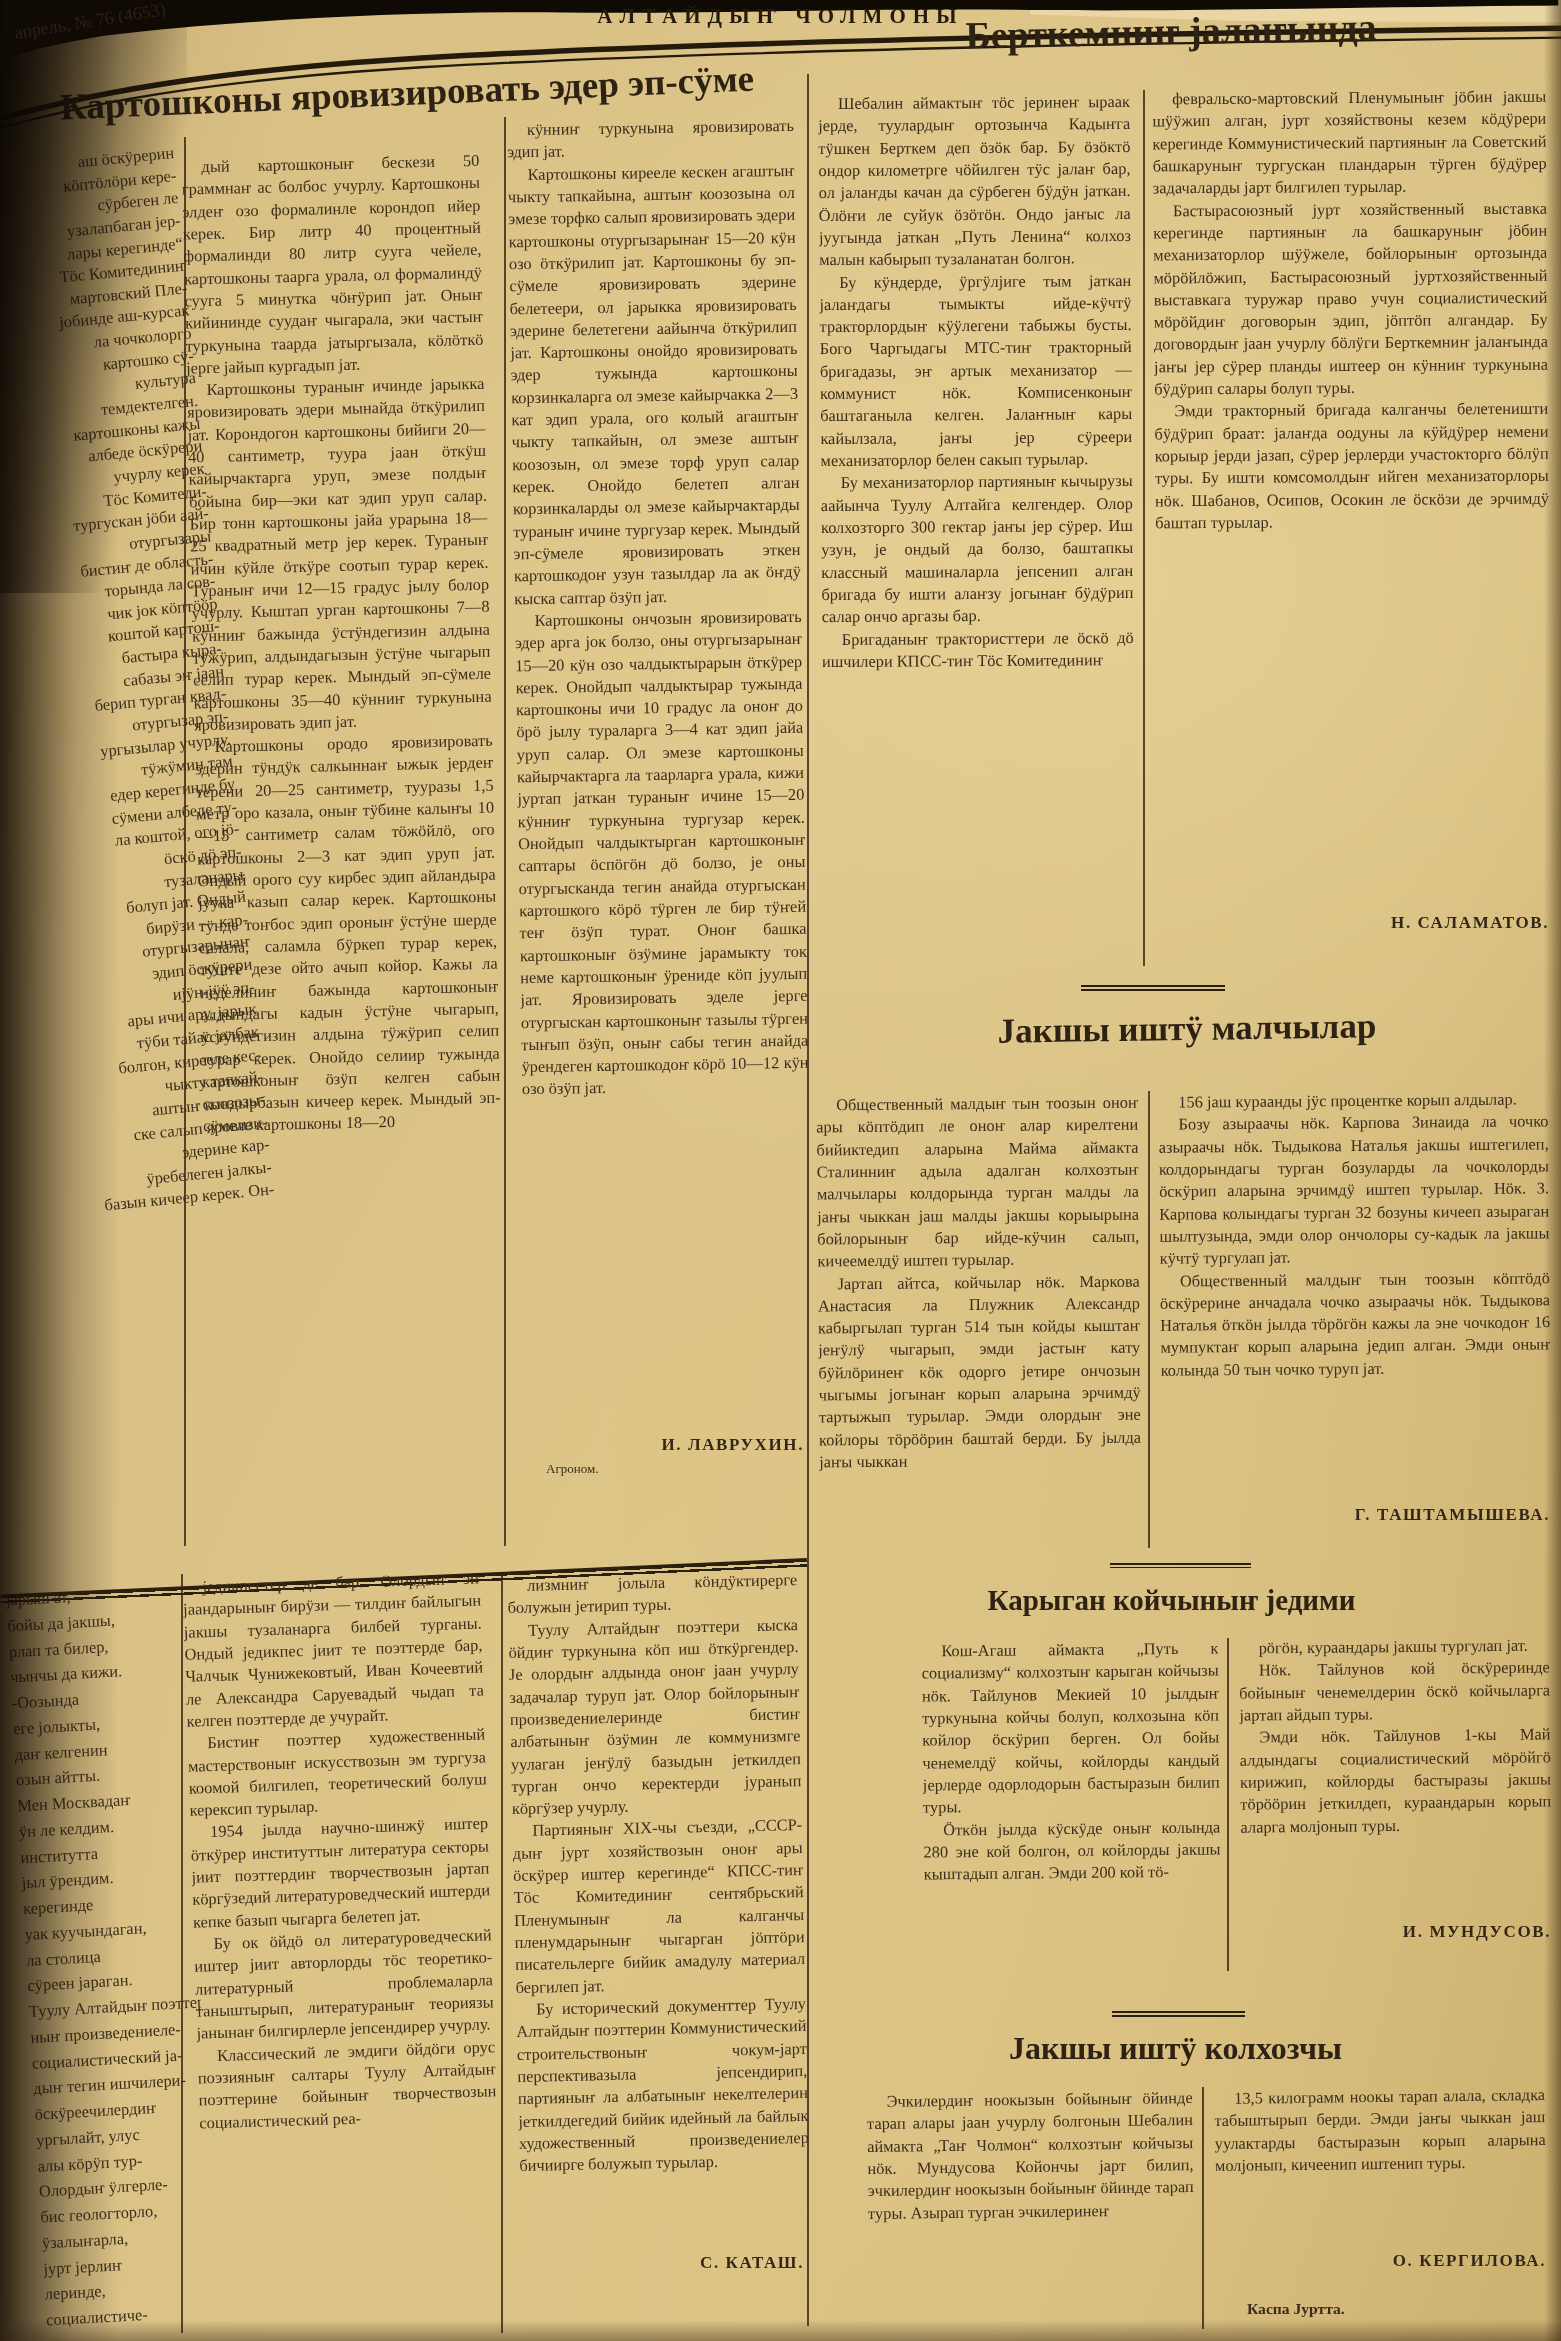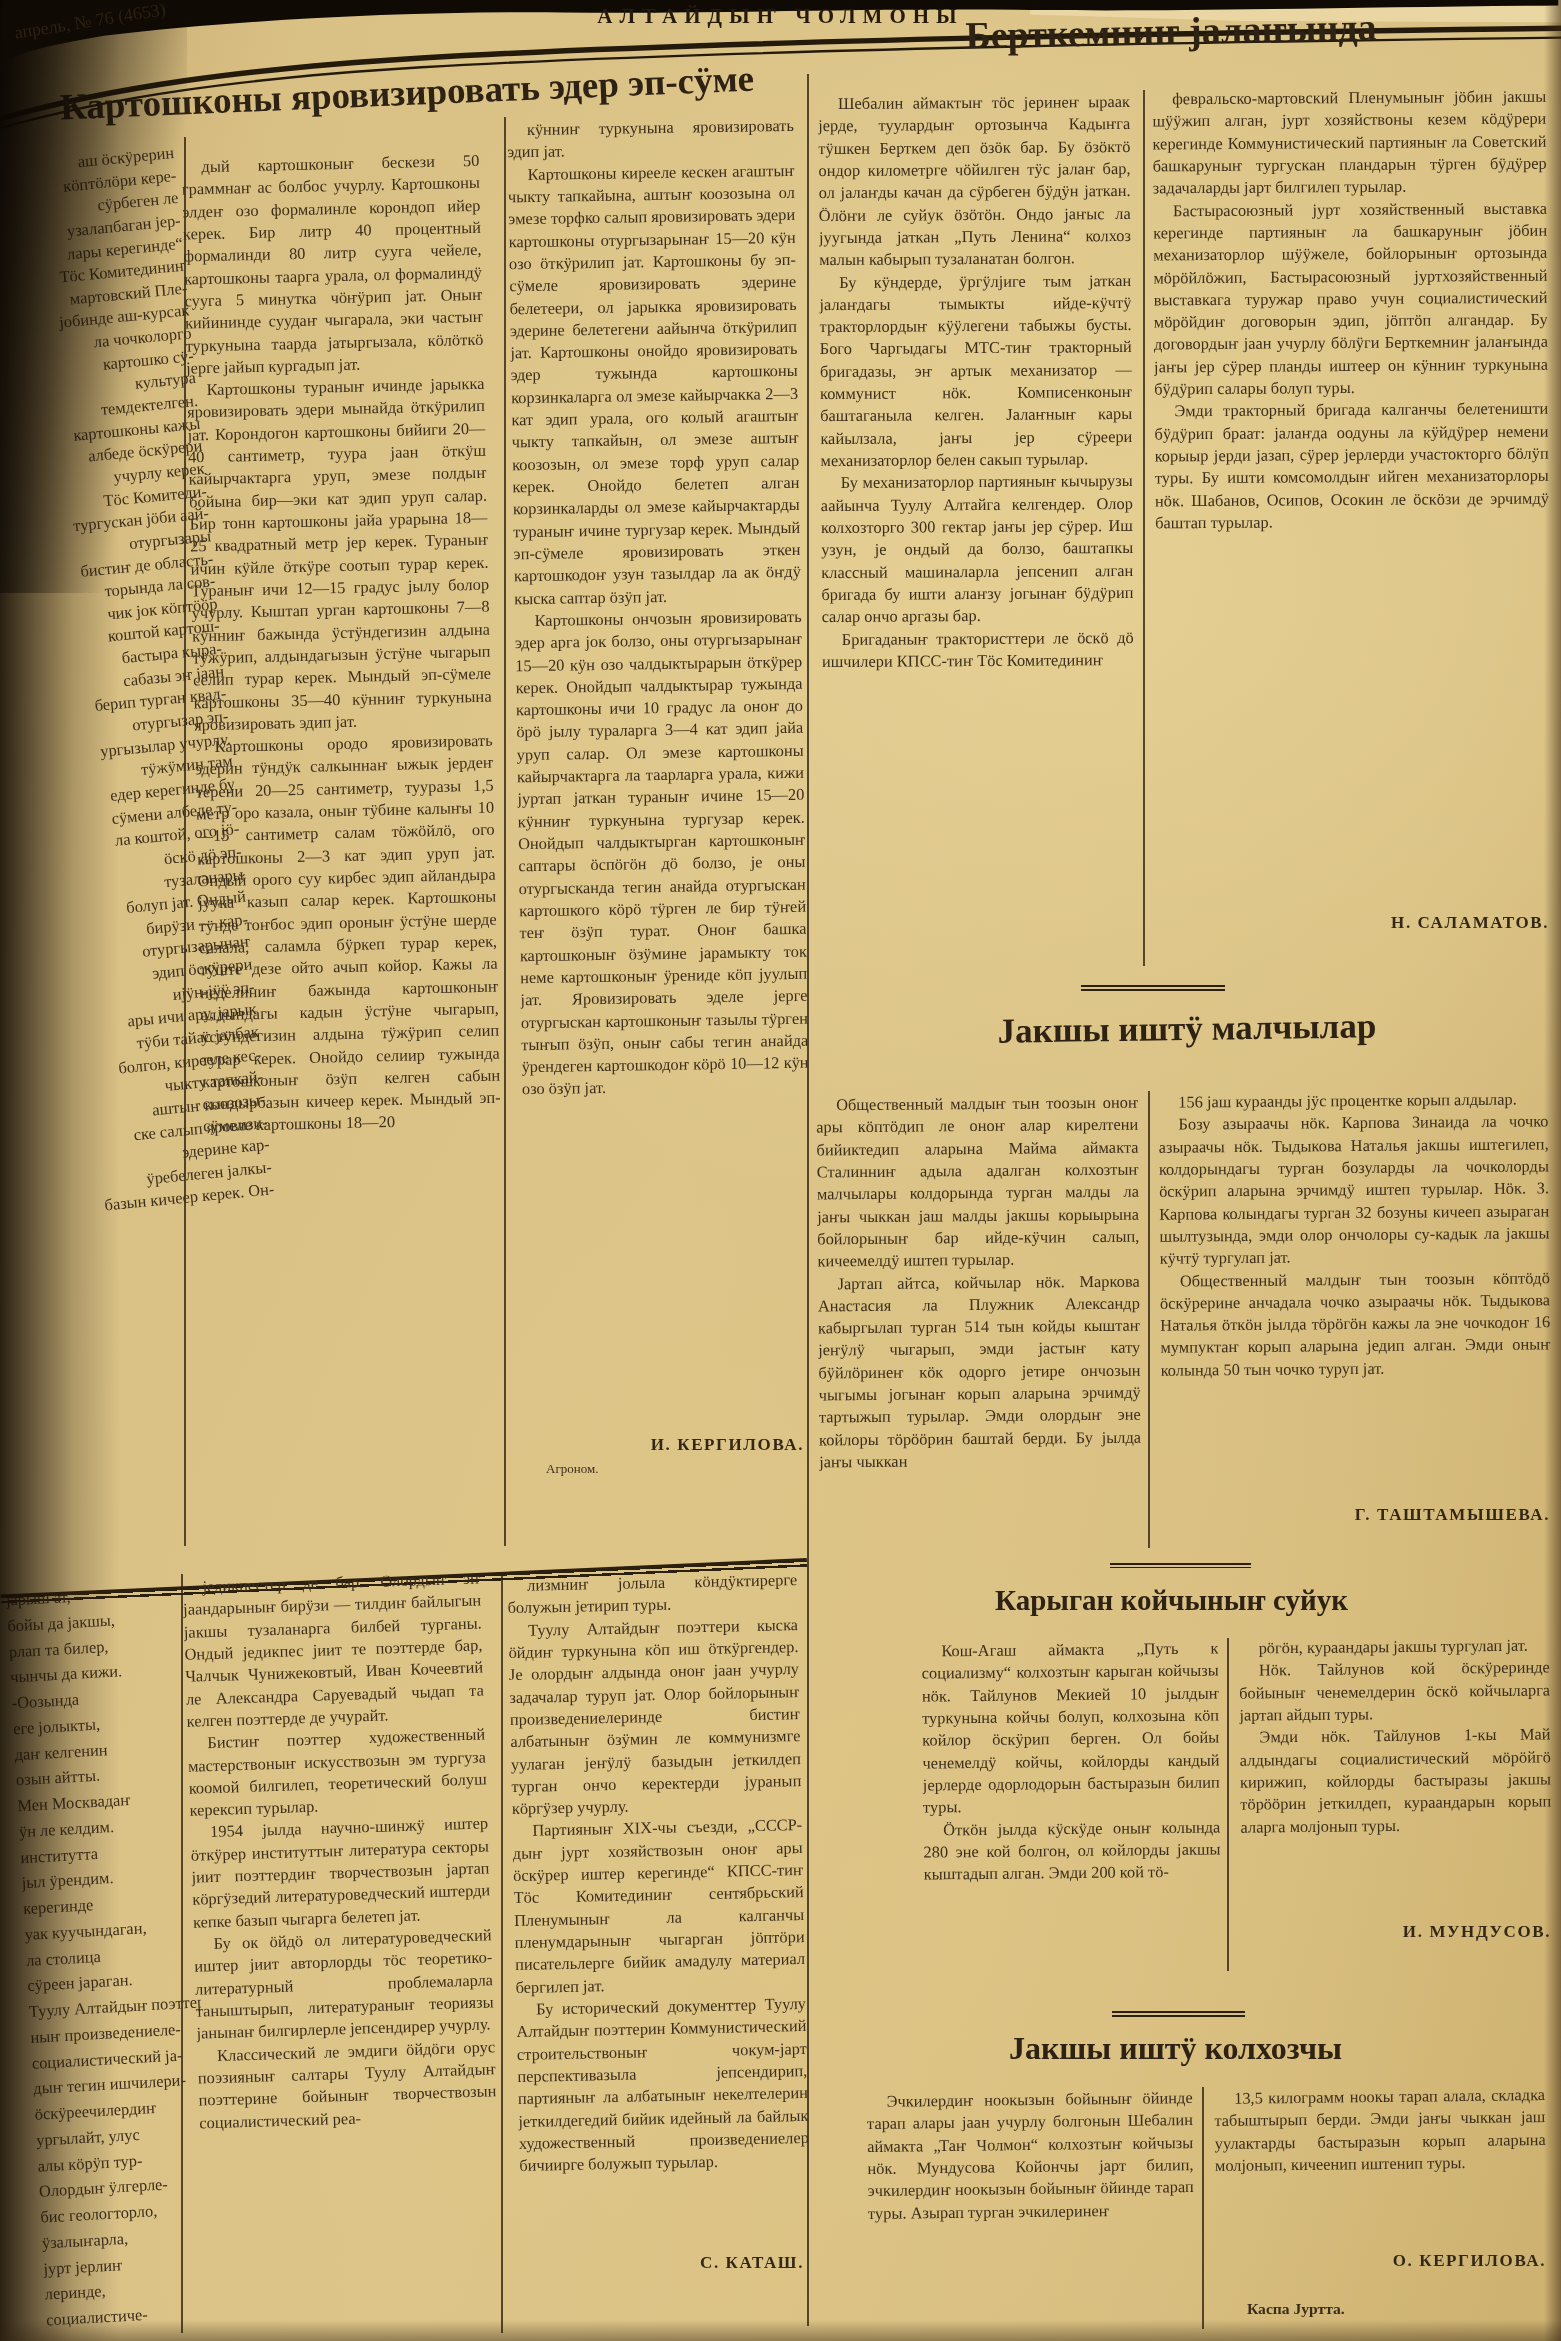--- a/index.html
+++ b/index.html
@@ -137,21 +137,21 @@
     </div>
 
   <div class="vrule" style="left:504px;top:117px;height:1429px;"></div>
 
   <div class="col" style="left:517px;top:117px;width:287px;height:1316px;transform:rotate(-0.9deg);">
       <p>кӱнниҥ туркунына яровизировать эдип јат.</p>
       <p>Картошконы кирееле кескен агаштыҥ чыкту тапкайына, аштыҥ коозозына ол эмезе торфко салып яровизировать эдери картошконы отургызарынаҥ 15—20 кӱн озо ӧткӱрилип јат. Картошконы бу эп-сӱмеле яровизировать эдерине белетеери, ол јарыкка яровизировать эдерине белетегени аайынча ӧткӱрилип јат. Картошконы онойдо яровизировать эдер тужында картошконы корзинкаларга ол эмезе кайырчакка 2—3 кат эдип урала, ого колый агаштыҥ чыкту тапкайын, ол эмезе аштыҥ коозозын, ол эмезе торф уруп салар керек. Онойдо белетеп алган корзинкаларды ол эмезе кайырчактарды тураныҥ ичине тургузар керек. Мындый эп-сӱмеле яровизировать эткен картошкодоҥ узун тазылдар ла ак ӧҥдӱ кыска саптар ӧзӱп јат.</p>
       <p>Картошконы ончозын яровизировать эдер арга јок болзо, оны отургызарынаҥ 15—20 кӱн озо чалдыктырарын ӧткӱрер керек. Онойдып чалдыктырар тужында картошконы ичи 10 градус ла оноҥ до ӧрӧ јылу тураларга 3—4 кат эдип јайа уруп салар. Ол эмезе картошконы кайырчактарга ла таарларга урала, кижи јуртап јаткан тураныҥ ичине 15—20 кӱнниҥ туркунына тургузар керек. Онойдып чалдыктырган картошконыҥ саптары ӧспӧгӧн дӧ болзо, је оны отургысканда тегин анайда отургыскан картошкого кӧрӧ тӱрген ле бир тӱҥей теҥ ӧзӱп турат. Оноҥ башка картошконыҥ ӧзӱмине јарамыкту ток неме картошконыҥ ӱрениде кӧп јуулып јат. Яровизировать эделе јерге отургыскан картошконыҥ тазылы тӱрген тыҥып ӧзӱп, оныҥ сабы тегин анайда ӱрендеген картошкодоҥ кӧрӧ 10—12 кӱн озо ӧзӱп јат.</p>
     </div>
 
-  <div class="byline" style="left:517px;top:1435px;width:287px;">И. КЕРГИЛОВА.</div>
+  <div class="byline" style="left:517px;top:1435px;width:287px;">И. ЛАВРУХИН.</div>
   <div class="byline-role" style="left:546px;top:1461px;">Агроном.</div>
 
   <div class="hrule-heavy" style="left:0;top:1558px;width:807px;transform:rotate(-2.6deg);transform-origin:right center;"></div>
 
   <div class="fragcol poem" style="left:4.7px;top:1578px;width:172px;height:748px;transform:rotate(-3.2deg);transform-origin:top right;">
       <p>јарыш ат,</p>
       <p>бойы да јакшы,</p>
       <p>рлап та билер,</p>
       <p>чынчы да кижи.</p>
       <p>-Оозында</p>
@@ -238,21 +238,21 @@
   <div class="col" style="left:1160px;top:1090px;width:390px;height:412px;transform:rotate(-0.5deg);">
       <p>156 јаш кураанды јӱс процентке корып алдылар.</p>
       <p>Бозу азыраачы нӧк. Карпова Зинаида ла чочко азыраачы нӧк. Тыдыкова Наталья јакшы иштегилеп, колдорындагы турган бозуларды ла чочколорды ӧскӱрип аларына эрчимдӱ иштеп турылар. Нӧк. З. Карпова колындагы турган 32 бозуны кичееп азыраган шылтузында, эмди олор ончолоры су-кадык ла јакшы кӱчтӱ тургулап јат.</p>
       <p>Общественный малдыҥ тын тоозын кӧптӧдӧ ӧскӱрерине анчадала чочко азыраачы нӧк. Тыдыкова Наталья ӧткӧн јылда тӧрӧгӧн кажы ла эне чочкодоҥ 16 мумпуктаҥ корып аларына једип алган. Эмди оныҥ колында 50 тын чочко туруп јат.</p>
     </div>
 
   <div class="byline" style="left:1160px;top:1505px;width:390px;">Г. ТАШТАМЫШЕВА.</div>
 
   <div class="hrule-short" style="left:1110px;top:1563px;width:141px;"></div>
 
-  <div class="headline h4">Карыган койчыныҥ суйук</div>
+  <div class="headline h4">Карыган койчыныҥ једими</div>
 
   <div class="col" style="left:923px;top:1639px;width:297px;height:331px;transform:rotate(-0.6deg);">
       <p>Кош-Агаш аймакта „Путь к социализму“ колхозтыҥ карыган койчызы нӧк. Тайлунов Мекией 10 јылдыҥ туркунына койчы болуп, колхозына кӧп койлор ӧскӱрип берген. Ол бойы ченемелдӱ койчы, койлорды кандый јерлерде одорлодорын бастыразын билип туры.</p>
       <p>Ӧткӧн јылда кӱскӱде оныҥ колында 280 эне кой болгон, ол койлорды јакшы кыштадып алган. Эмди 200 кой тӧ-</p>
     </div>
 
   <div class="vrule" style="left:1227px;top:1638px;height:333px;"></div>
 
   <div class="col" style="left:1240px;top:1636px;width:311px;height:286px;transform:rotate(-0.6deg);">
       <p>рӧгӧн, кураандары јакшы тургулап јат.</p>

